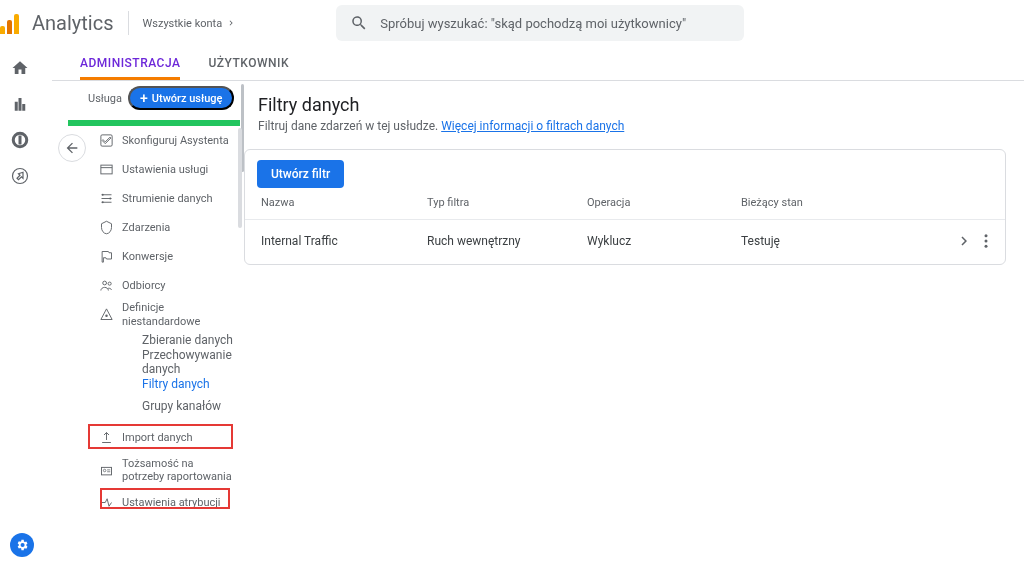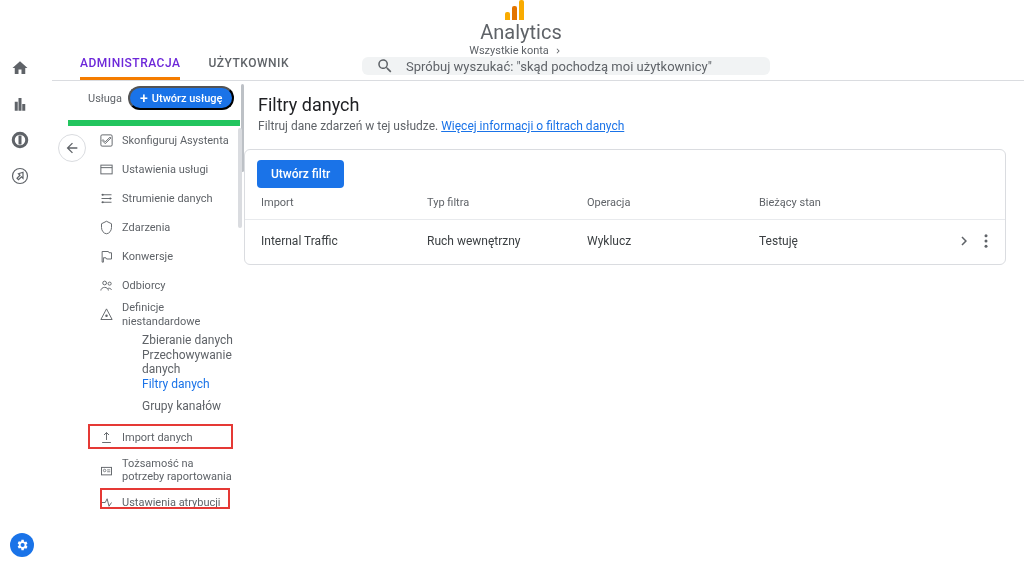--- a/index.html
+++ b/index.html
@@ -1,17 +1,17 @@
 <!DOCTYPE html>
 <html><head>
   <meta charset="utf-8">
   <style>
     * { margin:0; padding:0; box-sizing:border-box; font-family:"Google Sans",Roboto,Arial,sans-serif; }
     body { width:1024px; height:569px; background:#fff; overflow:hidden; font-size:12px; color:#3c4043; }
-    .topbar { position:absolute; top:0; left:0; right:0; height:46px; display:flex; align-items:center; padding-left:8px;flex-direction:column; }
+    .topbar { position:absolute; top:0; left:0; right:0; height:46px; display:flex; align-items:center; padding-left:0; }
     .logo { width:22px; height:22px; display:flex; align-items:flex-end; gap:2px; }
     .logo .b1 { width:5px; height:8px; background:#f9ab00; border-radius:2px 2px 0 0; }
     .logo .b2 { width:5px; height:14px; background:#e37400; border-radius:2px 2px 0 0; }
     .logo .b3 { width:5px; height:20px; background:#f9ab00; border-radius:2px 2px 0 0; }
     .product { font-size:20px; color:#5f6368; margin-left:10px; font-weight:400; }
     .vbar { width:1px; height:24px; background:#dadce0; margin:0 14px; }
     .crumb { font-size:11px; color:#5f6368; display:flex; align-items:center; gap:4px; }
     .search { margin-left:100px; width:408px; height:36px; background:#f1f3f4; border-radius:6px; display:flex; align-items:center; padding:0 14px; color:#5f6368; gap:12px; }
     .search svg { width:18px; height:18px; fill:#5f6368; }
     .search span { font-size:13px; }
@@ -43,21 +43,21 @@
     .h1 { font-size:18px; color:#202124; margin-bottom:4px; margin-left:14px; margin-top:10px;}
     .sub { font-size:12px; color:#5f6368; margin-left:14px; }
     .sub a { color:#1a73e8; text-decoration:underline; }
     .card { margin-top:16px; border:1px solid #dadce0; border-radius:6px; }
     .cardhead { display:flex; padding:10px 12px 0; }
     .primary { background:#1a73e8; color:#fff; font-size:12px; font-weight:500; padding:7px 14px; border-radius:4px; border:none; }
     .thead { display:flex; padding:8px 44px 10px 16px; font-size:11px; color:#5f6368; }
     .col-n { flex:0 0 166px; }
     .col-t { flex:0 0 160px; }
     .col-o { flex:0 0 154px; }
-    .col-s { flex:1;margin-left:18px; }
+    .col-s { flex:1; }
     .trow { display:flex; align-items:center; padding:12px 10px 14px 16px; border-top:1px solid #e8eaed; font-size:12px; color:#3c4043; }
     .trow .actions { display:flex; gap:4px; }
     .trow .actions svg { width:18px; height:18px; fill:#5f6368; }
     .scrollind { position:absolute; left:241px; top:84px; width:3px; height:88px; background:#bdc1c6; border-radius:2px; }
     .scrollind2 { position:absolute; left:238px; top:128px; width:4px; height:100px; background:#dadce0; border-radius:2px; }
     .gear { position:absolute; left:10px; bottom:12px; width:24px; height:24px; background:#1a73e8; border-radius:50%; display:flex; align-items:center; justify-content:center; }
     .gear svg { width:14px; height:14px; fill:#fff; }
   </style>
 </head>
 <body>
@@ -239,21 +239,21 @@
 <div class="scrollind2"></div>
 
 <div class="content">
   <div class="h1">Filtry danych</div>
   <div class="sub"><span>Filtruj dane zdarzeń w tej usłudze.</span> <a href="#">Więcej informacji o filtrach danych</a></div>
   <div class="card">
     <div class="cardhead">
         <button class="primary">Utwórz filtr</button>
       </div>
     <div class="thead">
-      <div class="col-n">Import</div>
+      <div class="col-n">Nazwa</div>
       <div class="col-t">Typ filtra</div>
       <div class="col-o">Operacja</div>
       <div class="col-s">Bieżący stan</div>
     </div>
     <div class="trow">
       <div class="col-n">Internal Traffic</div>
       <div class="col-t">Ruch wewnętrzny</div>
       <div class="col-o">Wyklucz</div>
       <div class="col-s">Testuję</div>
       <div class="actions">

